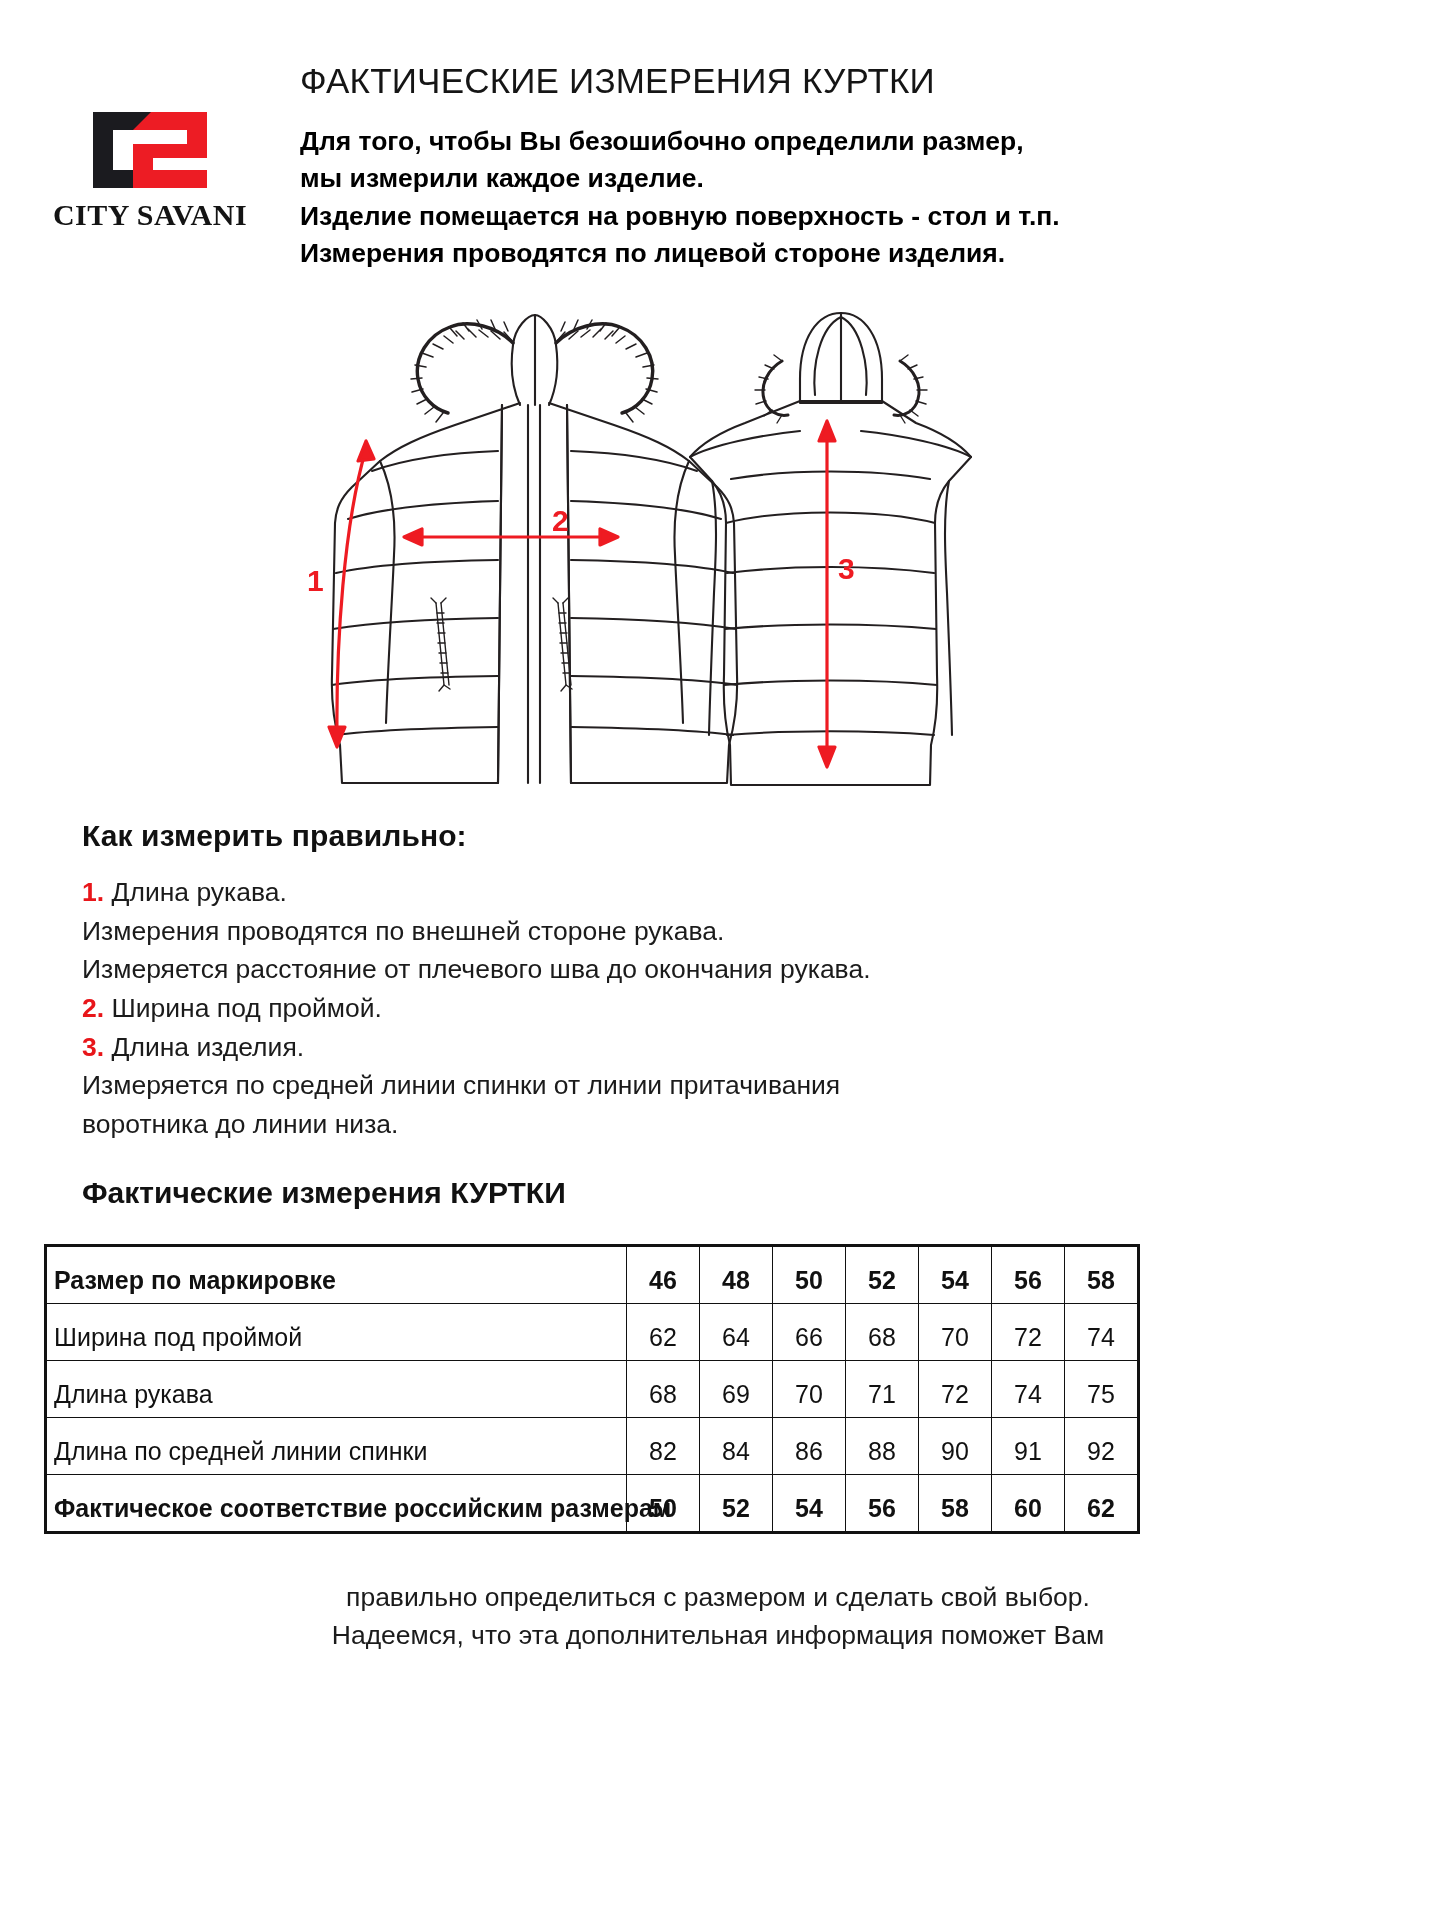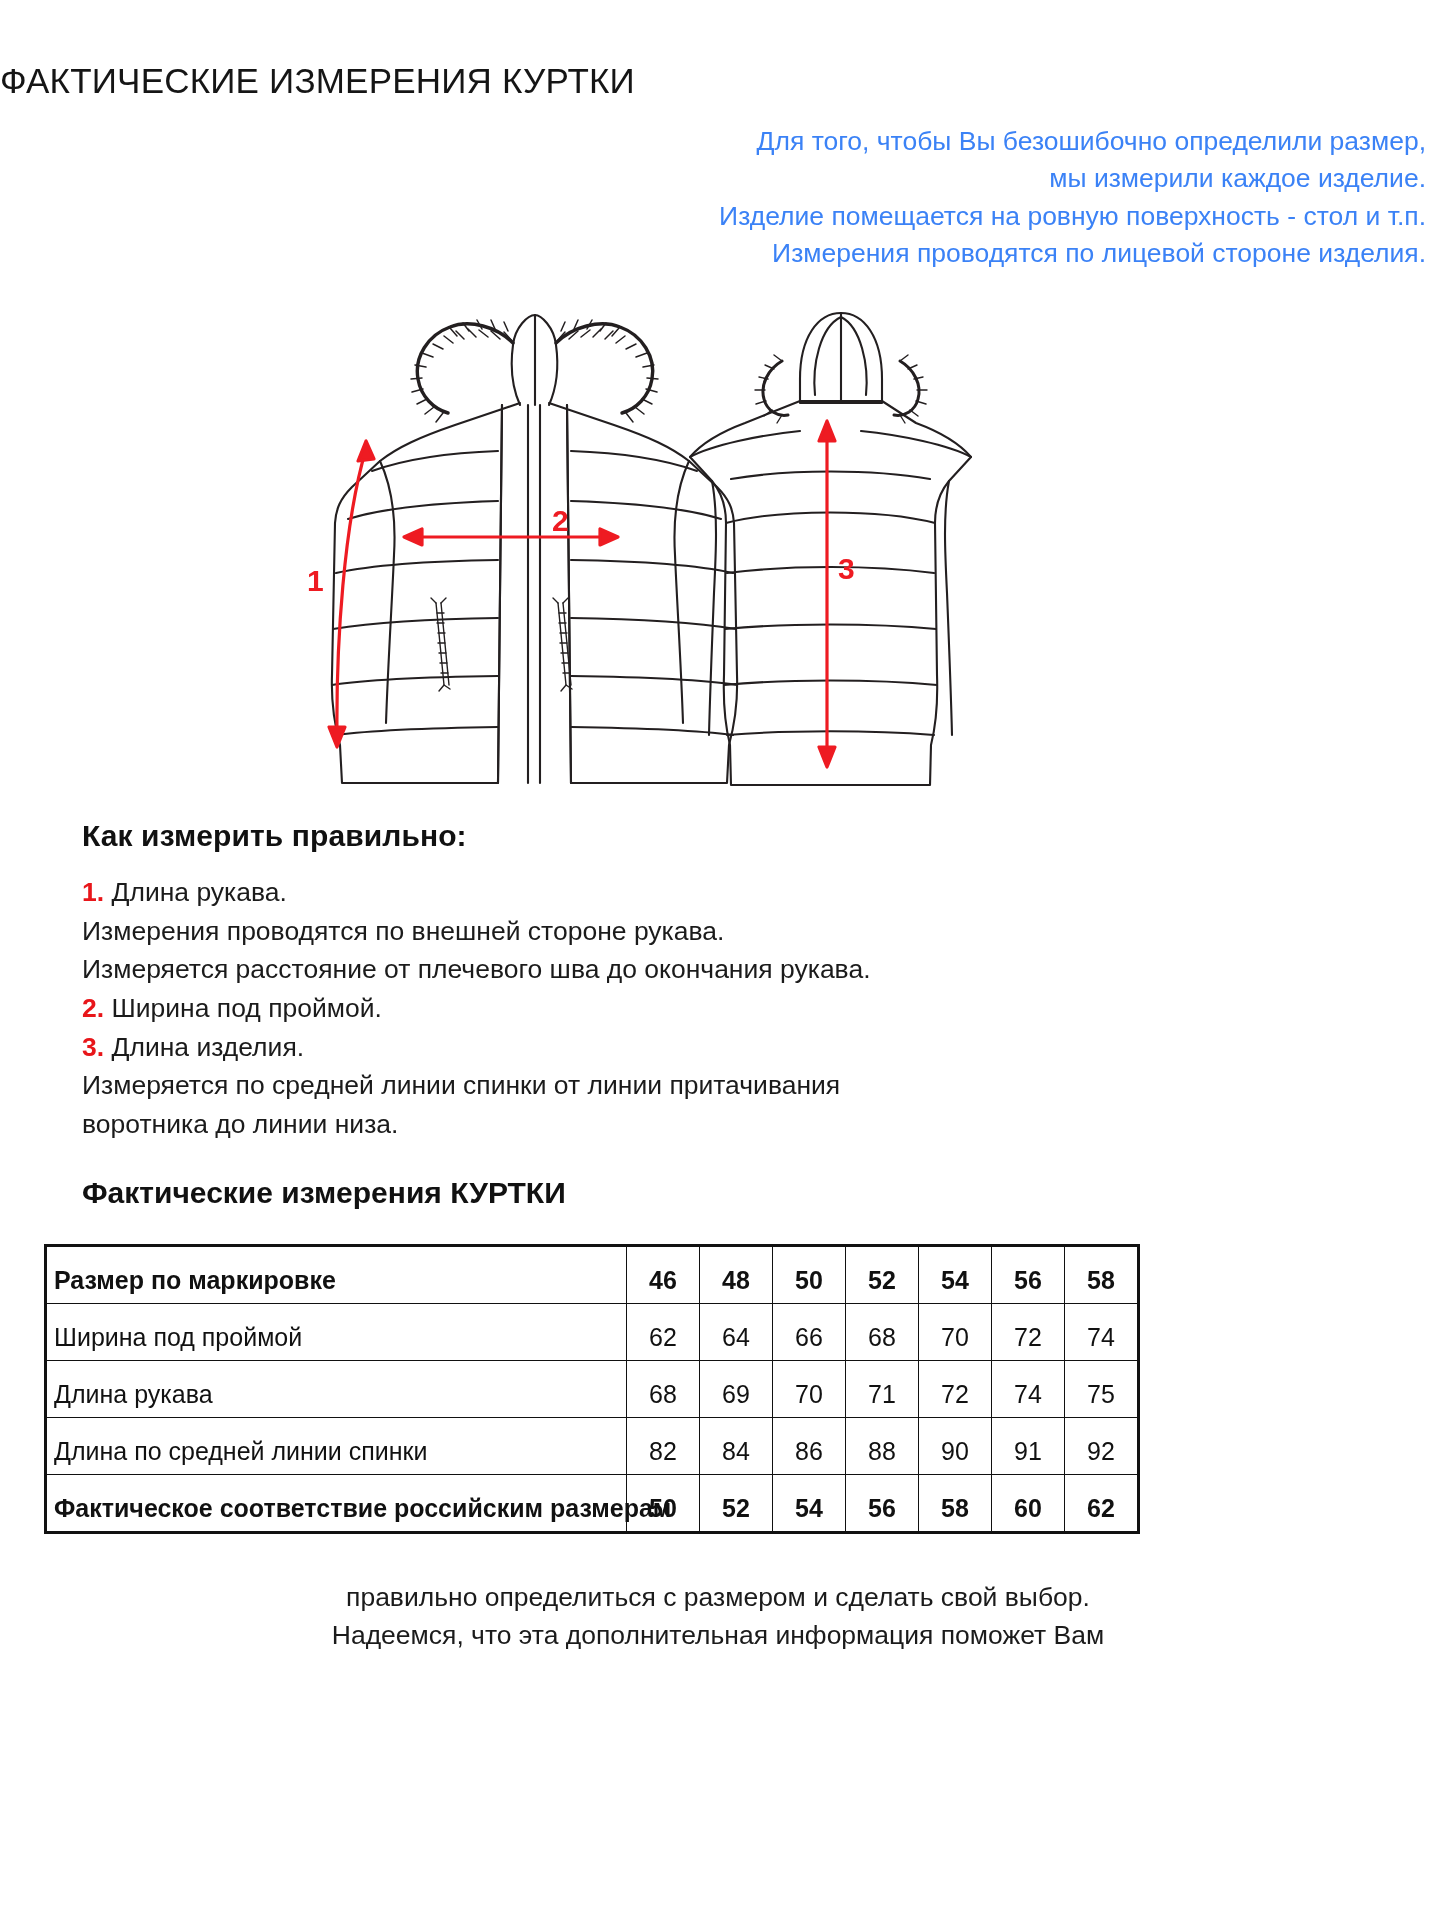--- a/index.html
+++ b/index.html
@@ -55,26 +55,25 @@
   .doc-title {
     font-size: 35px;
     font-weight: 400;
     letter-spacing: 0.2px;
     color: #151515;
     margin: 0 0 22px 0;
     line-height: 1.1;
   }
   .intro-line {
     font-size: 26.5px;
-    font-weight: 400;
+    font-weight: 700;
     line-height: 1.42;
-    color: #3b82f6;
+    color: #000000;
     margin: 0;
     white-space: nowrap;
-    text-align: right;
   }
 
   
   .illustration {
     margin-top: 10px;
     height: 520px;
     position: relative;
   }
   .illustration svg { display: block; }
 
@@ -152,20 +151,32 @@
     white-space: nowrap;
   }
 </style>
 </head>
 <body>
 
 <div class="page">
 
   <div class="header">
 
+    <div class="brand">
+      <div class="logo-mark">
+        <svg width="118" height="80" viewBox="0 0 118 80" aria-hidden="true">
+
+          <path d="M2 2 L70 2 L52 20 L22 20 L22 60 L52 60 L70 78 L2 78 Z" fill="#1b1b1f"></path>
+          <path d="M70 2 L52 20 L70 20 Z" fill="#1b1b1f"></path>
+
+          <path d="M116 2 L60 2 L42 20 L96 20 L96 34 L42 34 L42 78 L116 78 L116 60 L62 60 L62 48 L116 48 Z" fill="#ed1c24"></path>
+        </svg>
+      </div>
+      <div class="brand-name">CITY SAVANI</div>
+    </div>
 
     <div class="header-text">
       <h1 class="doc-title">ФАКТИЧЕСКИЕ ИЗМЕРЕНИЯ КУРТКИ</h1>
       <p class="intro-line">Для того, чтобы Вы безошибочно определили размер,</p>
       <p class="intro-line">мы измерили каждое изделие.</p>
       <p class="intro-line">Изделие помещается на ровную поверхность - стол и т.п.</p>
       <p class="intro-line">Измерения проводятся по лицевой стороне изделия.</p>
     </div>
   </div>
 

